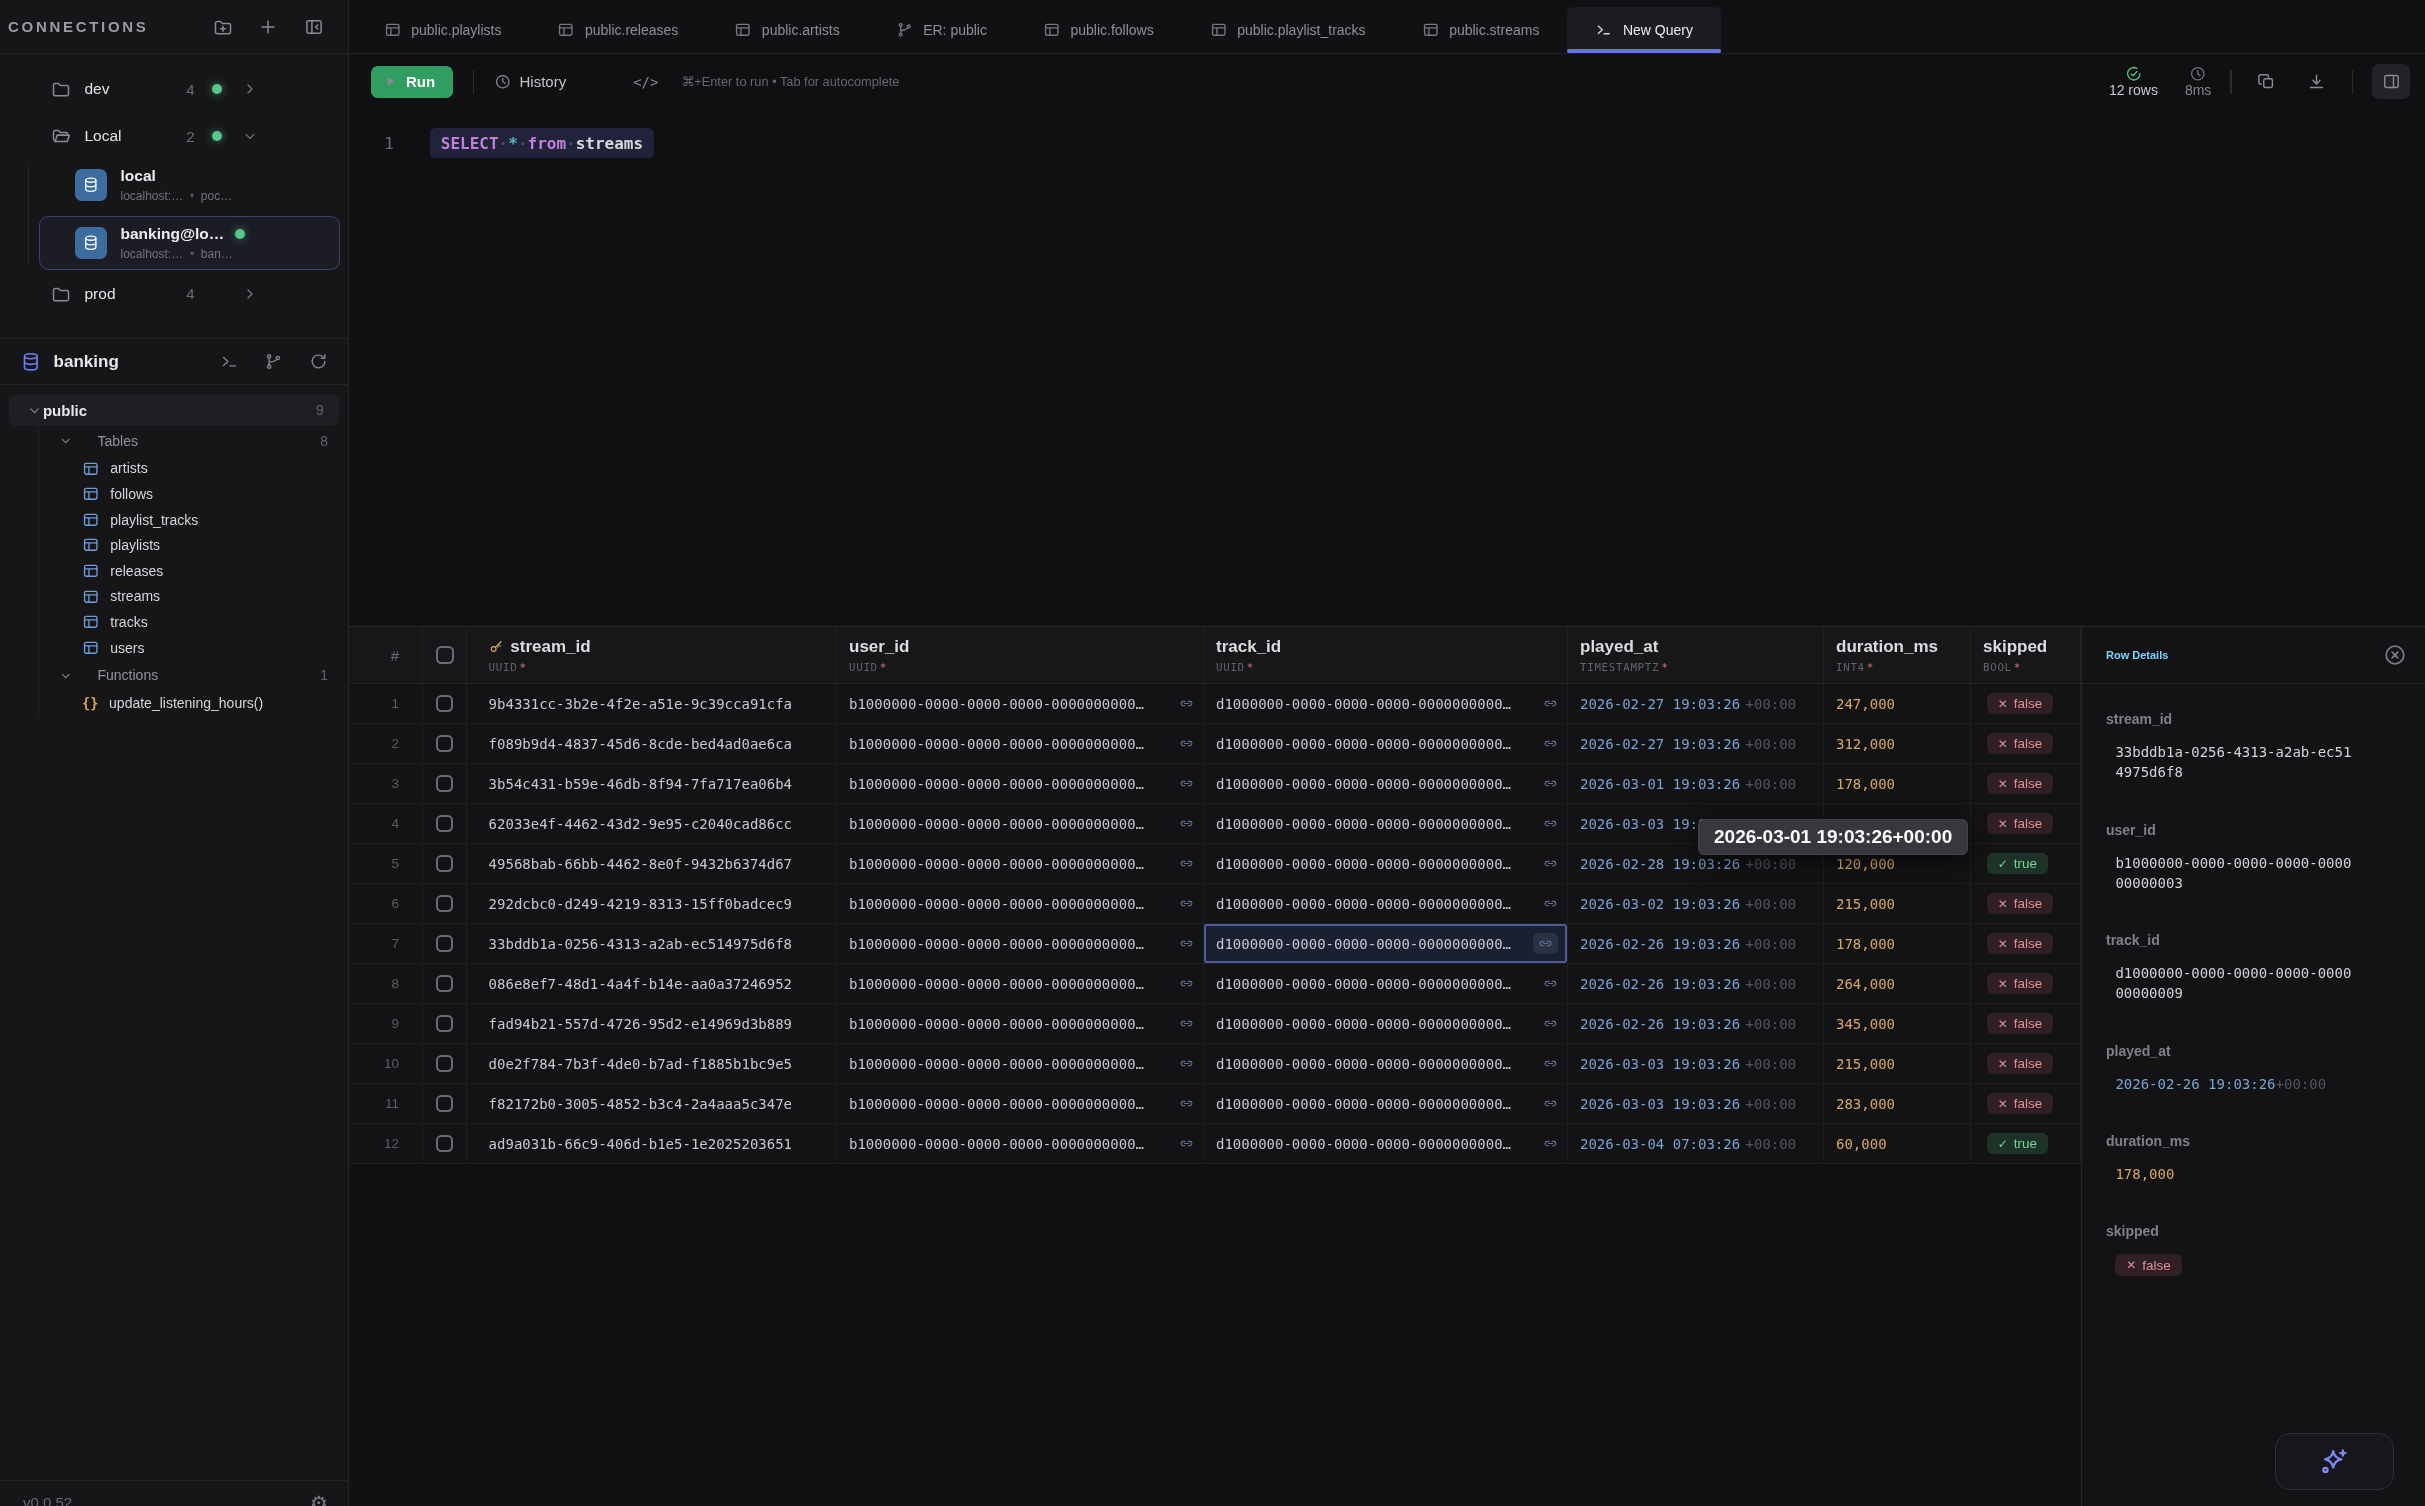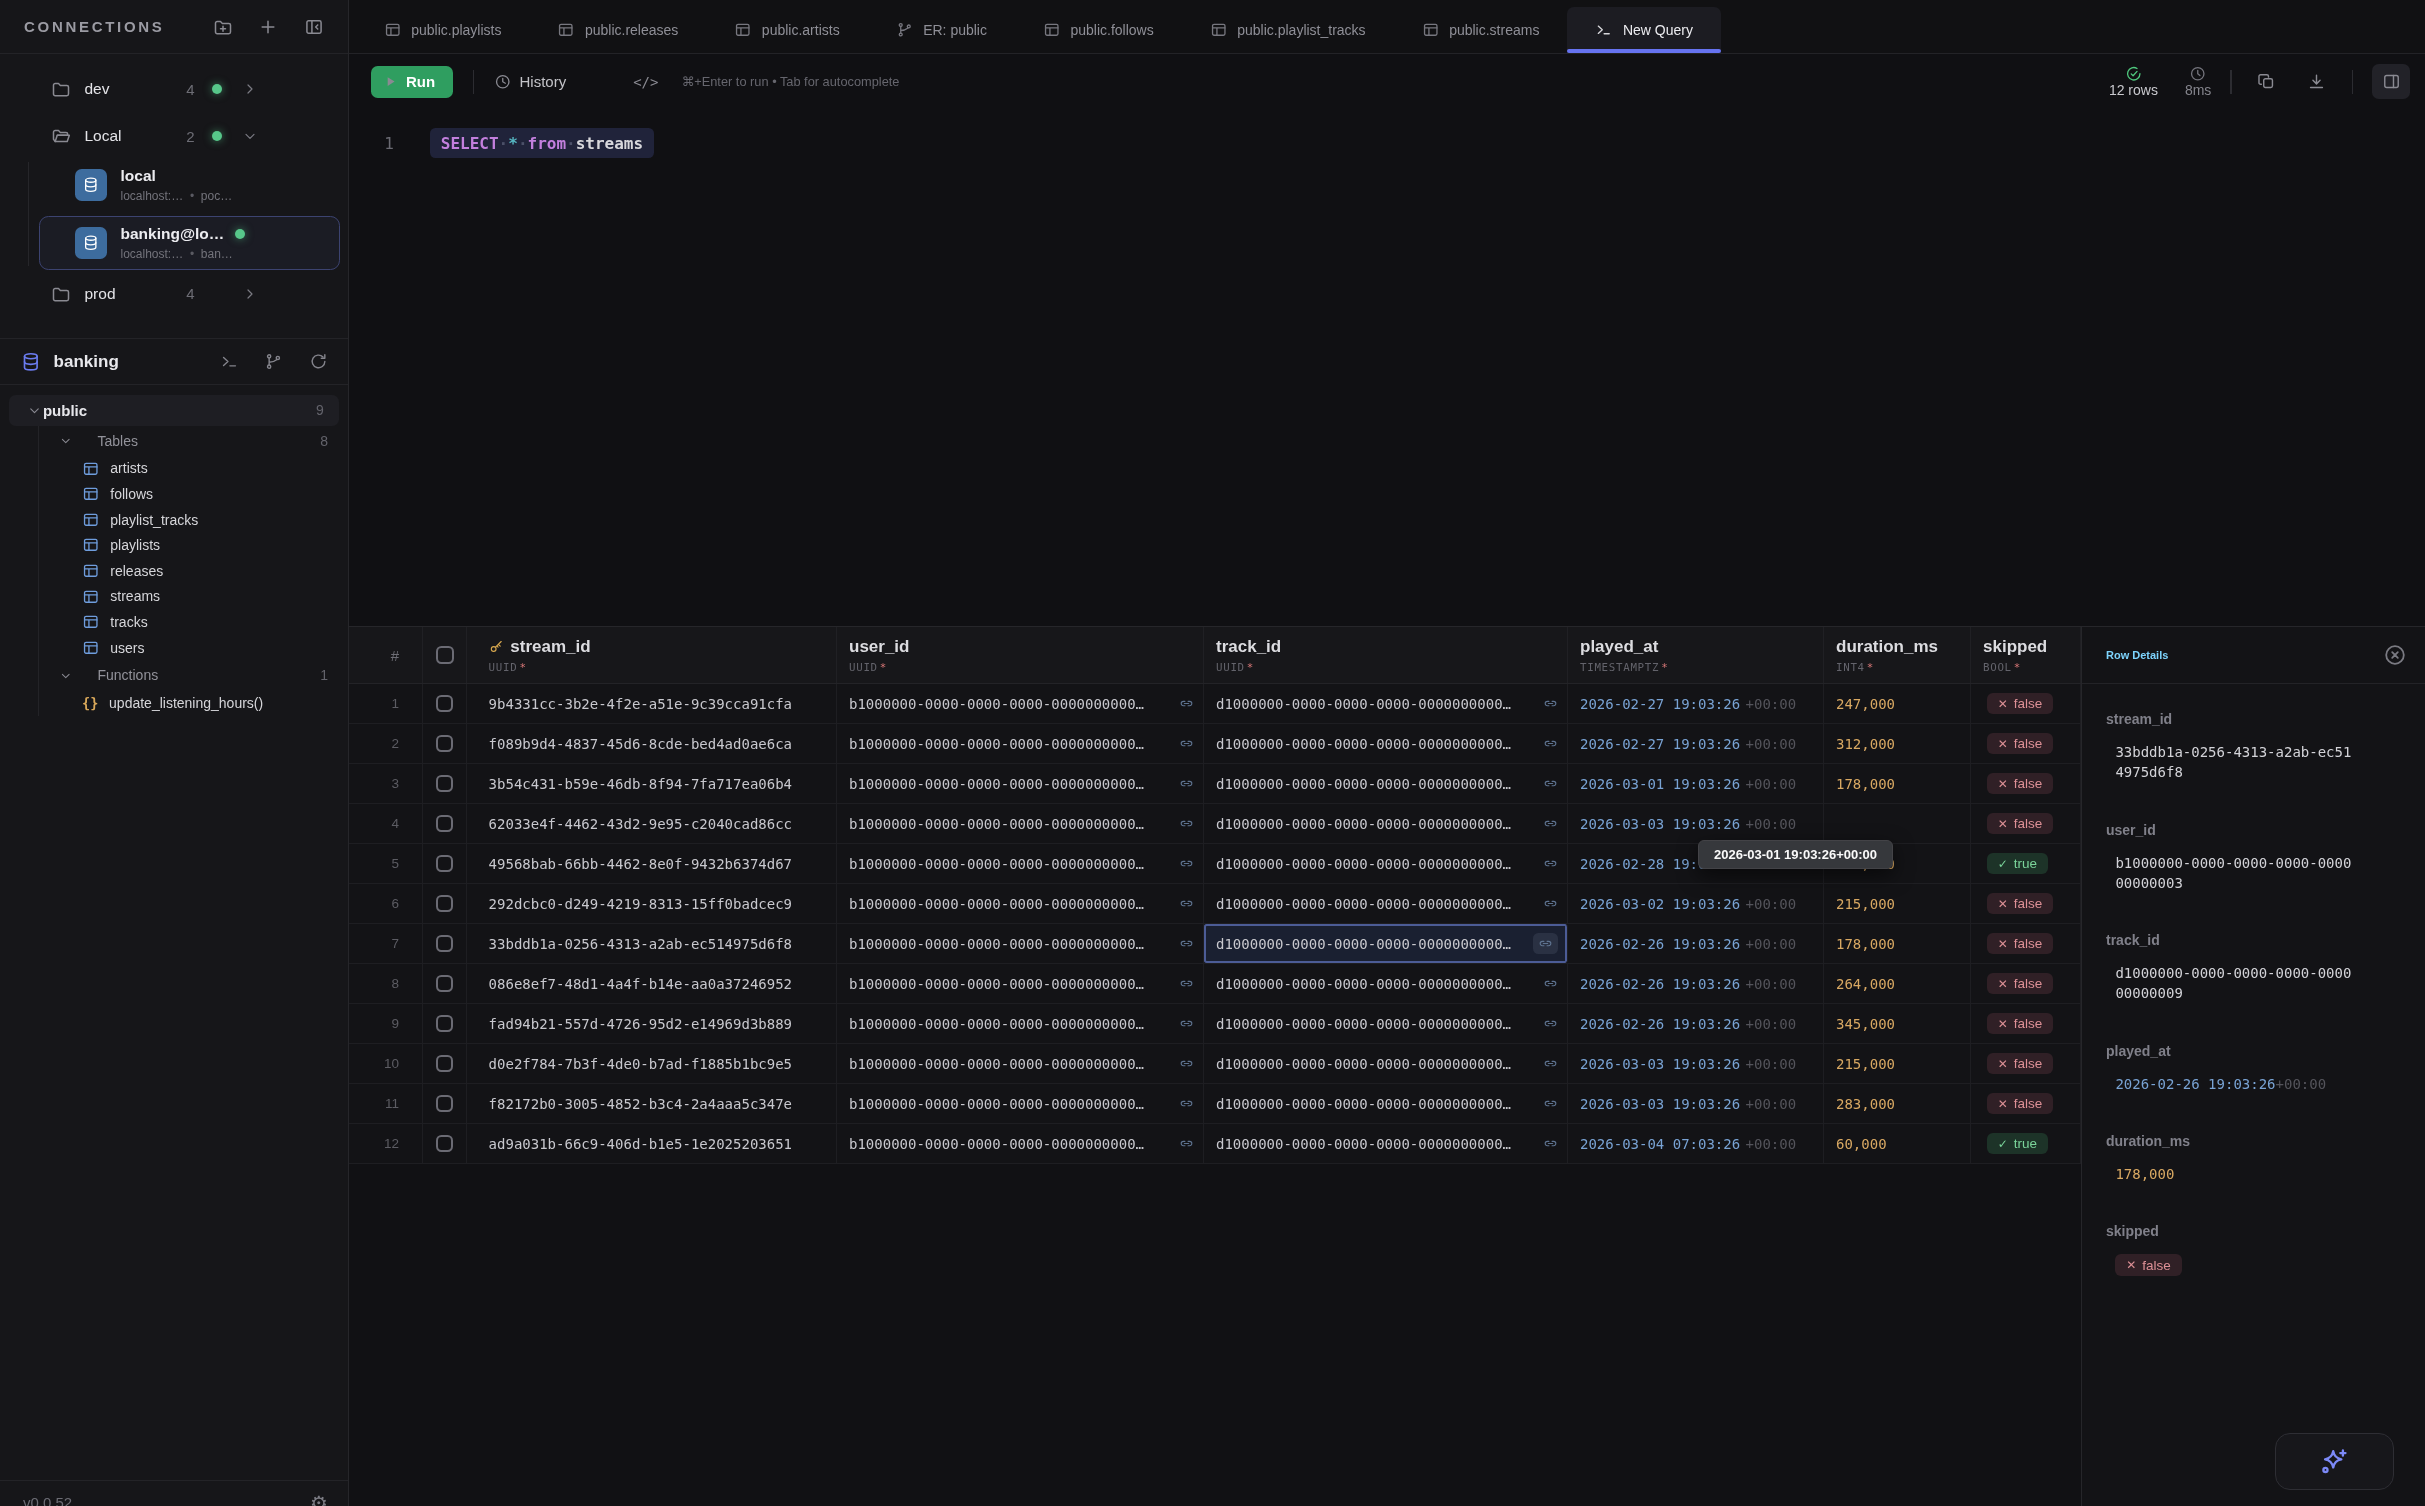--- a/index.html
+++ b/index.html
@@ -3,21 +3,21 @@
 <meta charset="utf-8">
 <style>
   * { margin:0; padding:0; box-sizing:border-box; }
   html,body { width:2426px; height:1507px; background:#0e0e10; }
   body { font-family:"Liberation Sans","DejaVu Sans",sans-serif; color:#d4d4d8; }
   .mono { font-family:"DejaVu Sans Mono",monospace; }
   .app { position:relative; width:2426px; height:1507px; overflow:hidden; display:flex; background:#101013; }
 
   
   .sidebar { width:349px; min-width:349px; height:100%; background:#161619; border-right:1.3px solid #26262a; position:relative; }
-  .conn-header { height:54px; display:flex; align-items:center; padding:0 24px 0 24px; border-bottom:1.3px solid #232327; }
+  .conn-header { height:54px; display:flex; align-items:center; padding:0 24px 0 8px; border-bottom:1.3px solid #232327; }
   .conn-header .title { font-size:15px; letter-spacing:2.7px; font-weight:700; color:#9b9ba3; flex:1; }
   .hdr-icons { display:flex; gap:25.6px; align-items:center; }
   .ic { display:inline-flex; align-items:center; justify-content:center; color:#8a8a92; }
   .ic svg { display:block; }
   .conn-tree { padding:17.5px 0 0 0; }
   .conn-row { display:flex; align-items:center; height:35px; padding:0 90px 0 51px; cursor:pointer; }
   .conn-row .label { font-size:15.5px; color:#e4e4e8; margin-left:13.5px; flex:1; }
   .conn-row .count { font-size:15px; color:#6d6d75; margin-right:17.5px; }
   .dot { width:10px; height:10px; border-radius:50%; background:#57c78a; box-shadow:0 0 8px rgba(87,199,138,.6); }
   .conn-row .chev { margin-left:20px; color:#7a7a82; }
@@ -129,21 +129,21 @@
   .d-body { padding:27px 24px; overflow:hidden; }
   .d-field { margin-bottom:39px; }
   .d-label { font-size:14px; color:#80808a; font-weight:600; margin-bottom:15px; }
   .d-value { font-family:"DejaVu Sans Mono",monospace; font-size:14px; color:#d3d3d8; line-height:1.45; width:30ch; word-break:break-all; padding-left:9.4px; }
   .d-value.ts .t { color:#79a3d4; }
   .d-value.ts .tz { color:#54545b; }
   .d-value.num { color:#d9a963; }
   .d-badge-wrap { padding-left:9.4px; }
 
   
-  .tooltip { position:absolute; left:1698px; top:840px; background:#36383c; border:0.7px solid #434347; border-radius:6px; padding:6px 15px; font-size:13px; font-weight:700; color:#fafafa; box-shadow:0 6.7px 20px rgba(0,0,0,.55); white-space:nowrap; z-index:30; }
+  .tooltip { position:absolute; left:1698px; top:819px; background:#36383c; border:0.7px solid #434347; border-radius:6px; padding:6px 15px; font-size:19px; font-weight:700; color:#fafafa; box-shadow:0 6.7px 20px rgba(0,0,0,.55); white-space:nowrap; z-index:30; }
   .ai-btn { position:absolute; left:2275px; top:1433px; width:119px; height:57px; background:#17171b; border:1.3px solid #2e2e34; border-radius:15px; display:flex; align-items:center; justify-content:center; cursor:pointer; z-index:20; }
   .ai-btn .ic { color:#7c89f7; }
 </style>
 </head>
 <body>
 
 <div class="app">
 
   <aside class="sidebar">
     <div class="conn-header">

